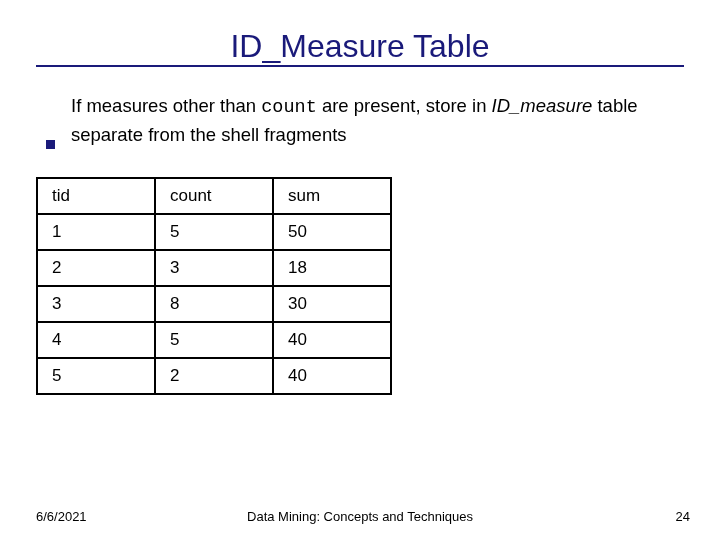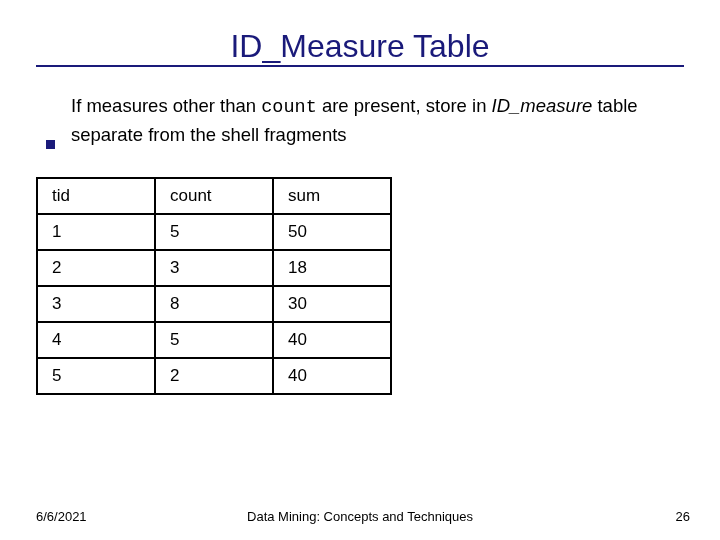--- a/index.html
+++ b/index.html
@@ -129,15 +129,15 @@
         <td>2</td>
         <td>40</td>
       </tr>
     </tbody>
       </table>
   </div>
 
   <div class="footer">
     <span>6/6/2021</span>
     <span class="footer-center">Data Mining: Concepts and Techniques</span>
-    <span>26</span>
+    <span>24</span>
   </div>
 </div>
 
 </body></html>

